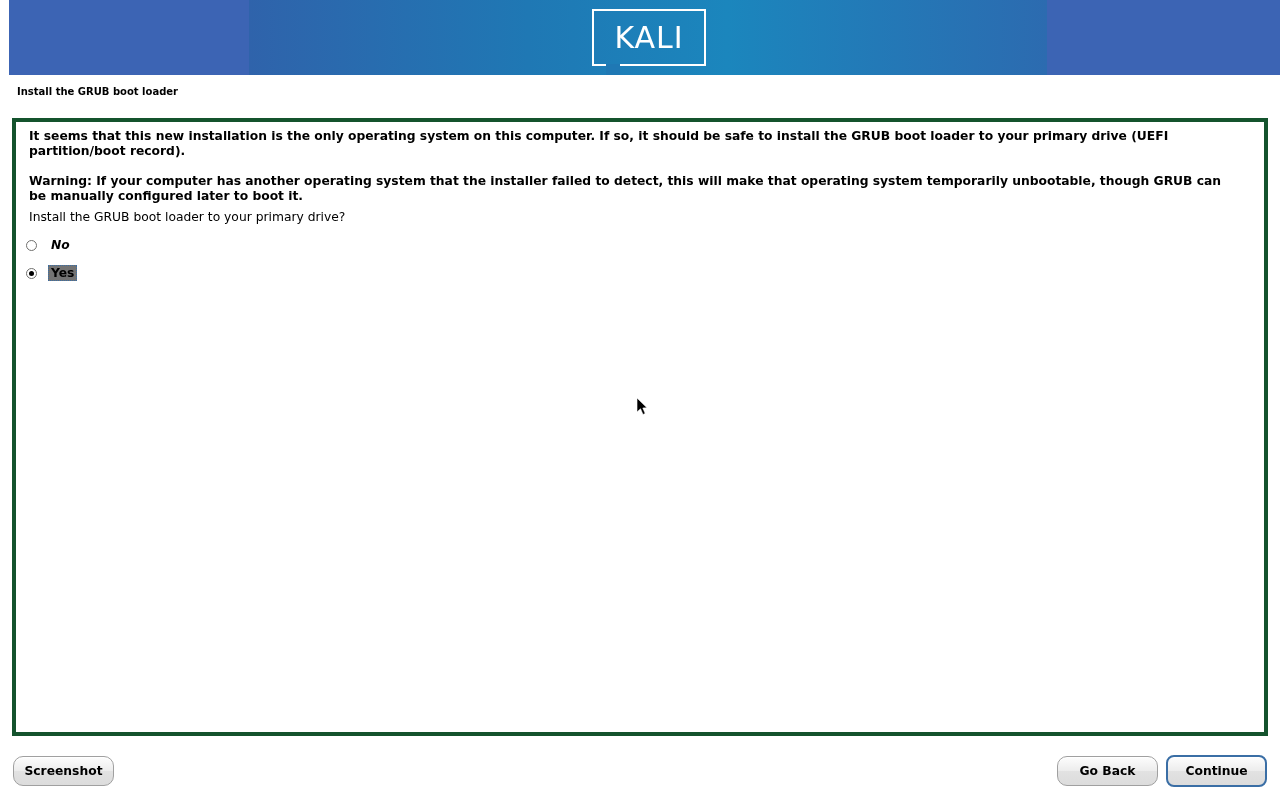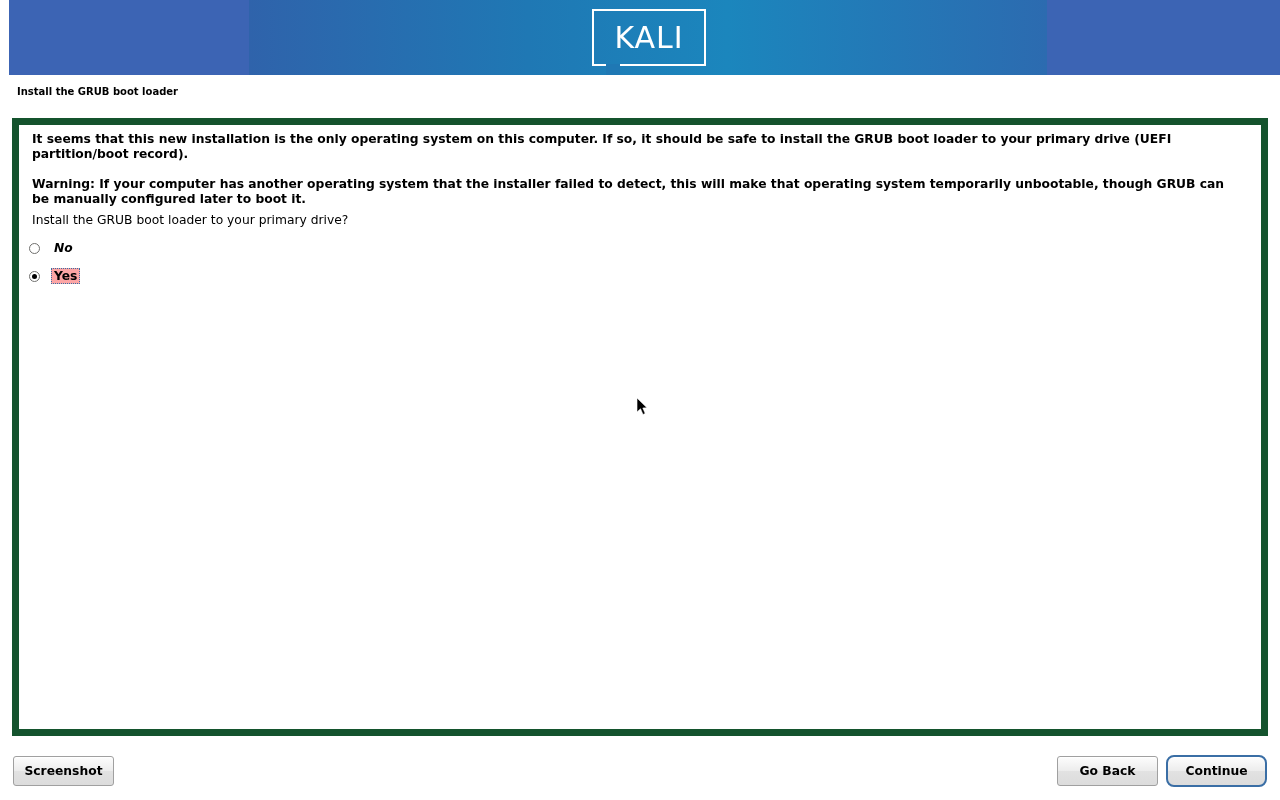--- a/index.html
+++ b/index.html
@@ -76,21 +76,21 @@
     color: #000000;
   }
 
   
   .content-frame {
     position: absolute;
     left: 12px;
     top: 118px;
     width: 1256px;
     height: 618px;
-    border: 7px solid #14532d;
+    border: 4px solid #14532d;
     background: #ffffff;
     box-sizing: border-box;
   }
 
   .para {
     margin: 0;
     padding: 0;
     font-weight: bold;
     font-size: 12.3px;
     line-height: 15px;
@@ -149,41 +149,41 @@
   }
   .radio-label {
     margin-left: 11px;
     font-weight: bold;
     font-size: 12.3px;
     color: #000000;
     padding: 1px 3px;
   }
   .radio-label.focused {
     border: 1px dotted #3a6ea5;
-    background: #fca5a5;
+    background: #737373;
     padding: 0px 2px;
   }
 
   
   .cursor {
     position: absolute;
     left: 637px;
     top: 398px;
     width: 12px;
     height: 18px;
     pointer-events: none;
   }
 
   
   .btn {
     position: absolute;
     box-sizing: border-box;
     background: linear-gradient(180deg, #fdfdfd 0%, #ececec 50%, #e2e2e2 51%, #dcdcdc 100%);
     border: 1px solid #a0a0a0;
-    border-radius: 3px;
+    border-radius: 10px;
     font-family: "DejaVu Sans", sans-serif;
     font-size: 12.3px;
     font-weight: bold;
     color: #000000;
     display: flex;
     align-items: center;
     justify-content: center;
     box-shadow: 0 1px 0 rgba(255,255,255,0.8) inset;
   }
   .btn-screenshot { left: 13px;   top: 756px; width: 101px; height: 30px; }

